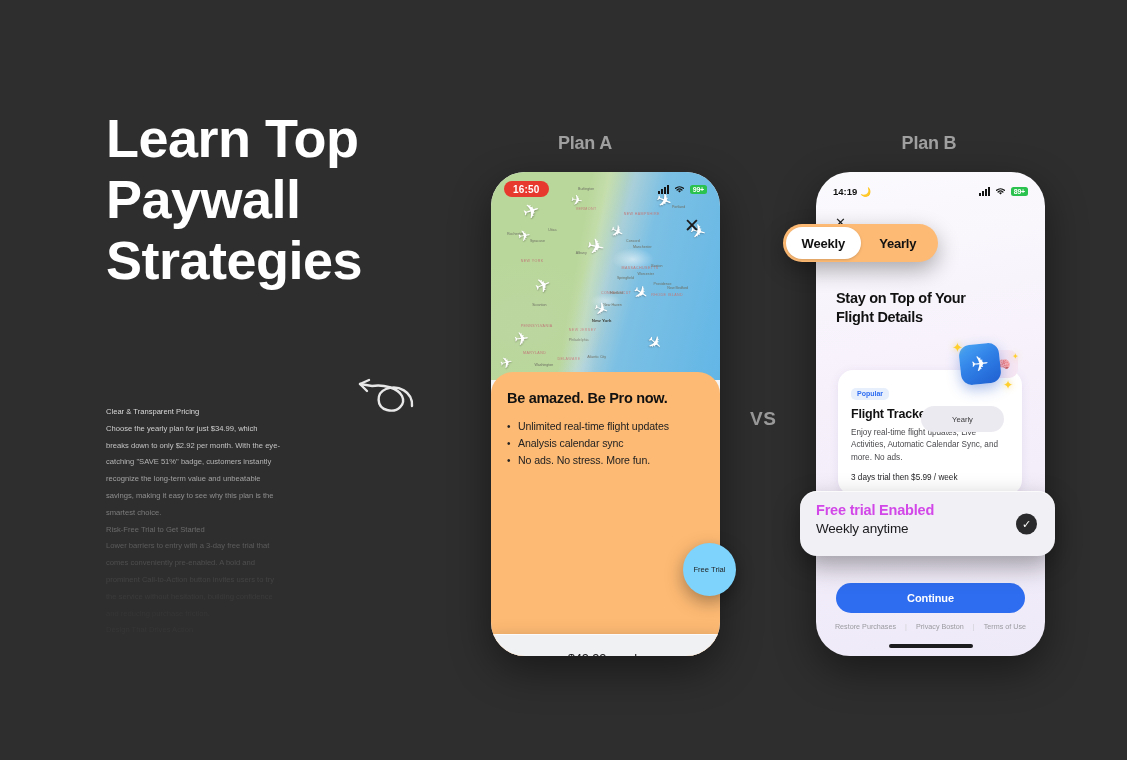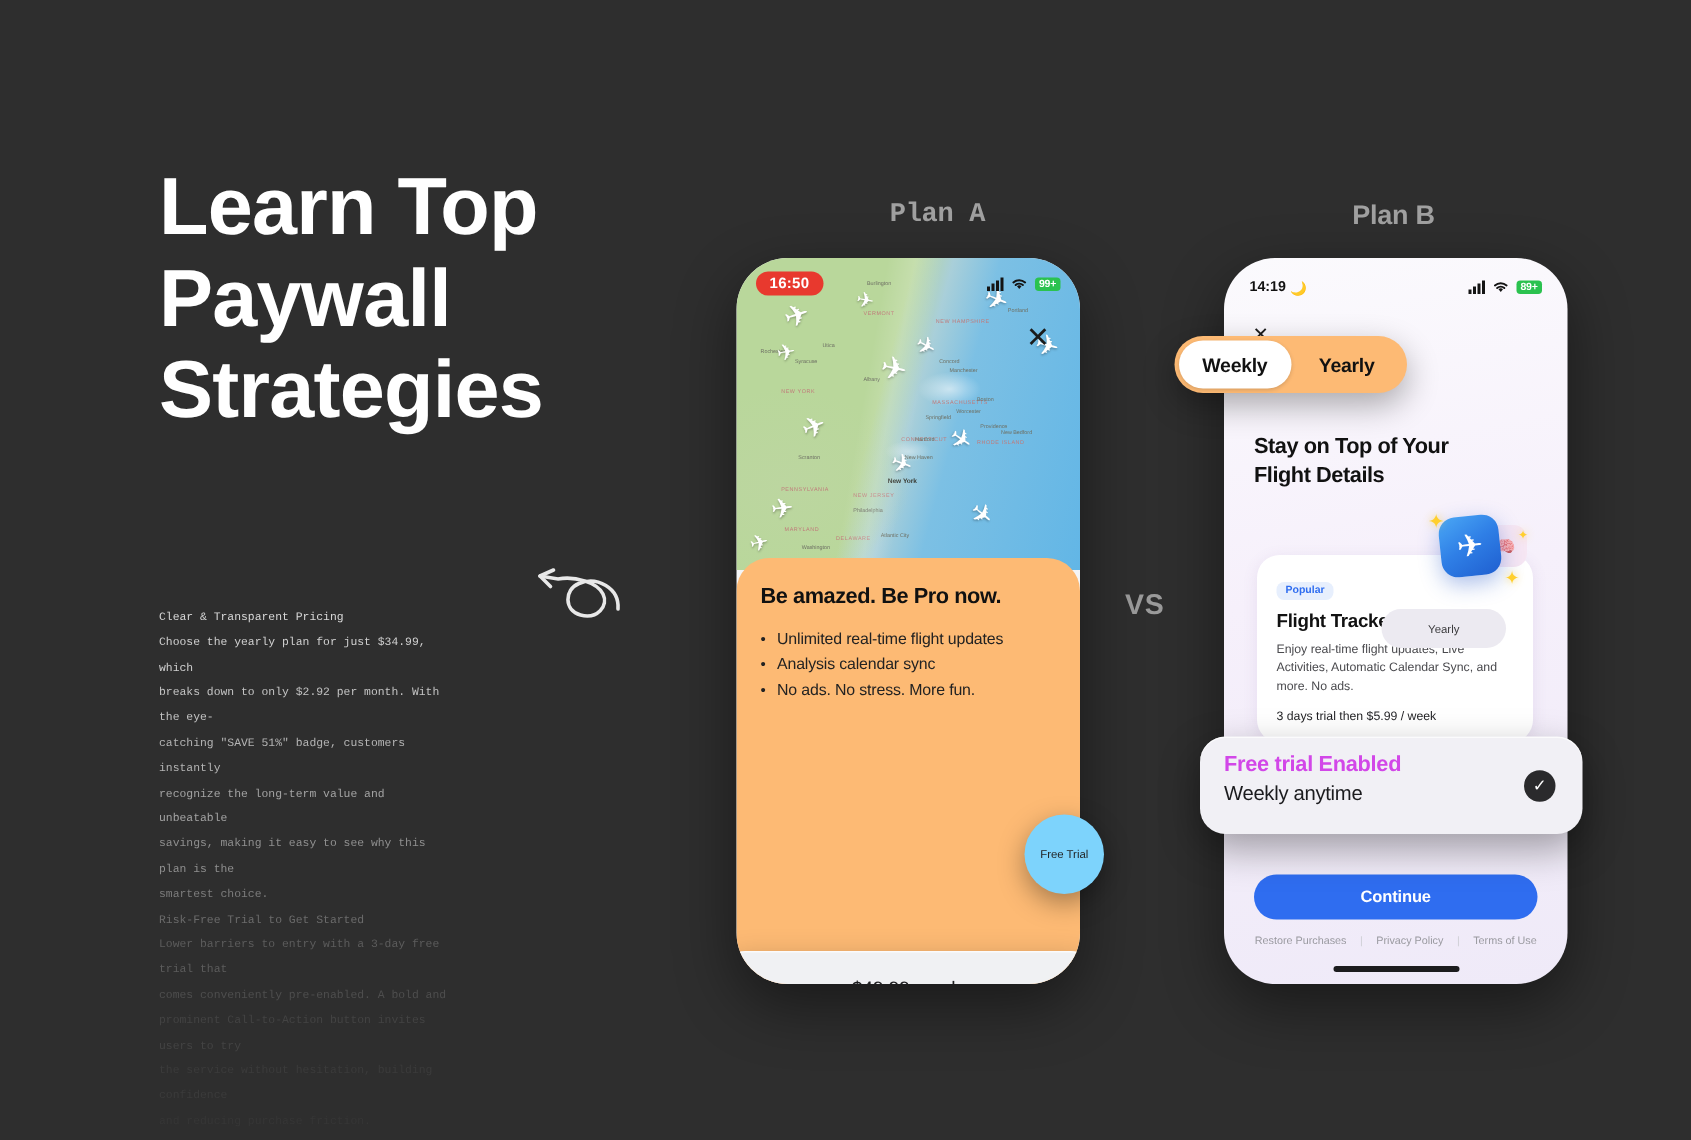--- a/index.html
+++ b/index.html
@@ -36,21 +36,21 @@
     color: #ffffff; font-size: 15px; font-weight: bold; letter-spacing: 0.5px;
     box-shadow: 0 0 10px rgba(60,180,255,0.35);
   }
   .ai-body {
     position: absolute; left: 106px; top: 404px;
     width: 196px;
     font-size: 7.6px;
     line-height: 16.8px;
     color: #cfcfcf;
   }
-  .ai-body p { margin: 0; font-family: Liberation Mono, monospace; }
+  .ai-body p { margin: 0; }
   .ai-body .l0 { color: #d8d8d8; }
   .ai-body .l1 { color: #d0d0d0; }
   .ai-body .l2 { color: #c3c3c3; }
   .ai-body .l3 { color: #b4b4b4; }
   .ai-body .l4 { color: #a3a3a3; }
   .ai-body .l5 { color: #8f8f8f; }
   .ai-body .l6 { color: #7c7c7c; }
   .ai-body .l7 { color: #6b6b6b; }
   .ai-body .l8 { color: #5c5c5c; }
   .ai-body .l9 { color: #4e4e4e; }
@@ -58,25 +58,25 @@
   .ai-body .l11 { color: #3b3b3b; }
   .ai-body .l12 { color: #363636; }
 
   .doodle { position: absolute; left: 350px; top: 374px; width: 68px; height: 46px; }
 
   
   .plan-label {
     position: absolute; color: #a0a0a0; font-size: 18px; font-weight: bold;
     text-align: center; letter-spacing: -0.2px;
   }
-  #plan-a-label { left: 550px; top: 133px; width: 150px; font-family: Liberation Mono, monospace; }
+  #plan-a-label { left: 510px; top: 133px; width: 150px; }
   #plan-b-label { left: 854px; top: 133px; width: 150px; }
 
   .vs {
-    position: absolute; left: 750px; top: 393px;
+    position: absolute; left: 750px; top: 408px;
     color: #9a9a9a; font-size: 19px; font-weight: bold; letter-spacing: 0.5px;
   }
 
   
   .phone {
     position: absolute;
     border-radius: 34px;
     overflow: hidden;
     box-shadow: 0 14px 40px rgba(0,0,0,0.45);
     margin-top: 11px;
@@ -438,21 +438,21 @@
       <div class="trial">3 days trial then $5.99 / week</div>
     </div>
 
     <div class="cta-b">
       <span>Continue</span>
     </div>
 
     <div class="footer-b">
       <span>Restore Purchases</span>
       <span class="sep">|</span>
-      <span>Privacy Policy</span>
+      <span>Privacy Boston</span>
       <span class="sep">|</span>
       <span>Terms of Use</span>
     </div>
 
     <div class="homebar"></div>
   </div>
 
   <div class="seg-real">
     <div class="opt active">Weekly</div>
     <div class="opt">Yearly</div>

